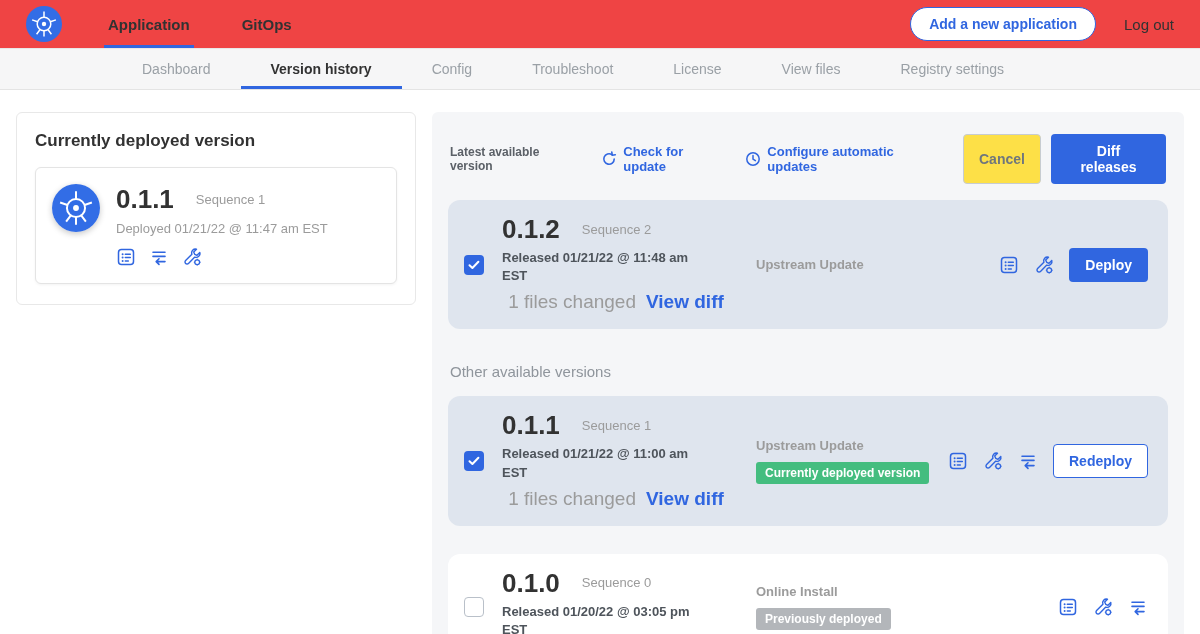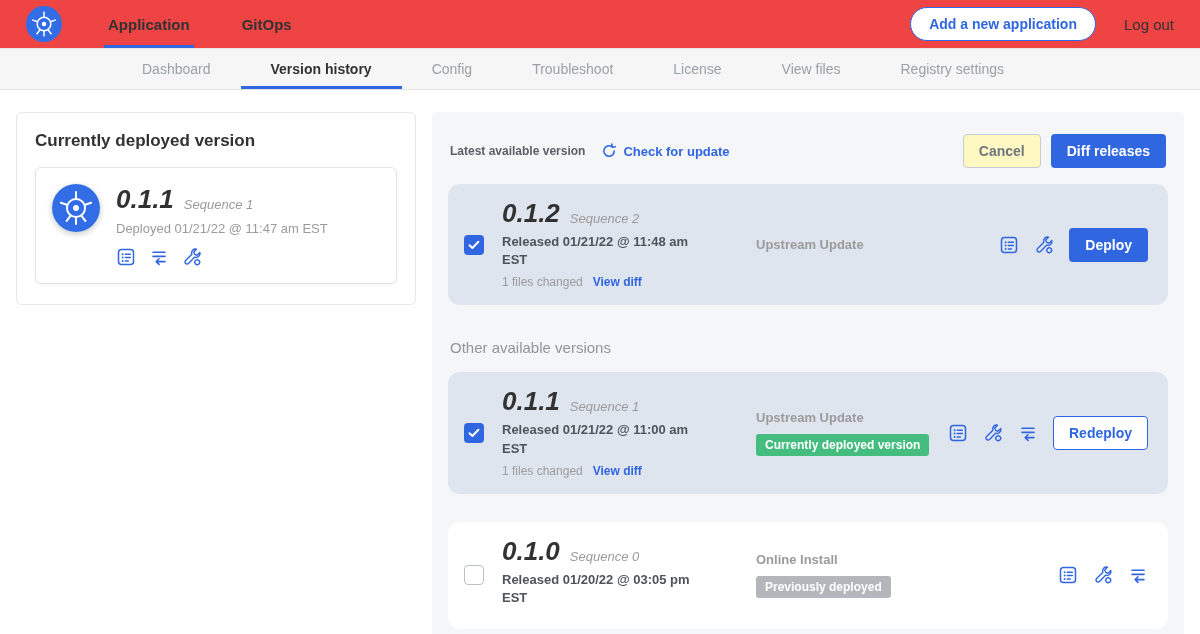--- a/index.html
+++ b/index.html
@@ -37,59 +37,59 @@
   .card-left { width:400px; background:#fff; border:1px solid #e8e8e8;
                border-radius:6px; padding:18px 18px 20px; }
   .left-title { font-size:17px; font-weight:700; color:#323232; margin-bottom:16px; }
   .deployed-inner { border:1px solid #e4e4e4; border-radius:6px; padding:16px;
                     display:flex; gap:16px; background:#fff;
                     box-shadow:0 1px 3px rgba(0,0,0,.05); }
   .logo-bubble { width:48px; height:48px; border-radius:50%; flex:none;
                  box-shadow:0 2px 6px rgba(0,0,0,.22); }
   .logo-bubble svg { display:block; width:48px; height:48px; }
   .deployed-info { display:flex; flex-direction:column; gap:9px; padding-top:2px; }
-  .version-line { display:flex; align-items:flex-end; gap:10px;font-style:italic; }
+  .version-line { display:flex; align-items:center; gap:22px; }
   .version-num { font-size:26px; font-weight:700; color:#323232; line-height:1; }
   .sequence { font-size:13px; color:#9b9b9b; }
   .deployed-at { font-size:13px; color:#9b9b9b; }
   .icon-row { display:flex; gap:13px; margin-top:2px; }
   .icon-btn { width:20px; height:20px; color:#3066e0; cursor:pointer; }
   .icon-btn svg { display:block; width:20px; height:20px; }
 
   
   .panel { flex:1; background:#f5f6f8; border-radius:6px; padding:18px 16px 20px;
            min-height:504px; }
   .panel-header { display:flex; align-items:center; gap:16px; padding:4px 2px 0; }
   .panel-title { font-size:12px; font-weight:700; color:#5b6067; }
   .link { display:flex; align-items:center; gap:6px; color:#3066e0; font-size:13px;
           font-weight:700; cursor:pointer; }
   .link .i-s { width:16px; height:16px; color:#3066e0; }
   .link .i-s svg { display:block; width:16px; height:16px; }
   .header-actions { margin-left:auto; display:flex; gap:10px; }
   .btn { font-family:inherit; font-size:14px; font-weight:700; border-radius:4px;
          padding:8px 15px; cursor:pointer; border:1px solid transparent; }
-  .btn-cancel { background:#fef9c3; border-color:#c7ccd1; color:#6f767d; }
+  .btn-cancel { background:#fde047; border-color:#c7ccd1; color:#6f767d; }
   .btn-primary { background:#3066e0; color:#fff; }
   .btn-outline { background:#fff; border-color:#3066e0; color:#3066e0; }
   .action-btn:empty { display:none; }
 
   .version-row { display:flex; align-items:center; border-radius:12px;
                  padding:16px; margin-top:16px; }
   .row-gray { background:#dfe5ee; }
   .row-white { background:#fff; }
   .row-last { margin-top:28px; }
   .checkbox { width:20px; height:20px; border-radius:4px; margin-right:18px;
               flex:none; display:flex; align-items:center; justify-content:center;
               cursor:pointer; }
   .checkbox.checked { background:#3066e0; }
   .checkbox.unchecked { background:#fff; border:1px solid #b9c0c9; }
   .vcol { width:228px; }
   .released { font-size:13px; font-weight:700; color:#4e545b; width:196px;
               line-height:1.4; margin:7px 0 6px; }
-  .files-line { display:flex; gap:10px; font-size:12px; }
+  .files-line { display:flex; gap:10px; font-size:19px;justify-content:center; }
   .files { color:#9b9b9b; }
   .files:empty { display:none; }
   .view-diff { color:#3066e0; font-weight:700; cursor:pointer; }
   .view-diff:empty { display:none; }
   .scol { flex:1; padding-left:26px; }
   .source { font-size:13px; font-weight:700; color:#9b9b9b; }
   .badge { display:inline-block; margin-top:9px; font-size:12px; font-weight:700;
            color:#fff; padding:4px 9px; border-radius:3px; }
   .badge:empty { display:none; }
   .badge-green { background:#44bd7f; }
@@ -183,20 +183,29 @@
       <div class="panel-title">Latest available version</div>
       <div class="link">
         <span class="i-s">
             <svg viewBox="0 0 16 16">
               <path d="M13.2 8A5.2 5.2 0 1 1 10.9 3.7" fill="none" stroke="currentColor" stroke-width="1.6" stroke-linecap="round"></path>
               <path d="M10.8 1.1l.4 3.1 3.1-.4" fill="none" stroke="currentColor" stroke-width="1.6" stroke-linecap="round" stroke-linejoin="round"></path>
             </svg>
           </span>
         <span>Check for update</span>
       </div>
+      <div class="link">
+        <span class="i-s">
+            <svg viewBox="0 0 16 16">
+              <circle cx="8" cy="8" r="6.2" fill="none" stroke="currentColor" stroke-width="1.5"></circle>
+              <path d="M8 4.6V8l2.4 1.6" fill="none" stroke="currentColor" stroke-width="1.5" stroke-linecap="round"></path>
+            </svg>
+          </span>
+        <span>Configure automatic updates</span>
+      </div>
       <div class="header-actions">
         <button class="btn btn-cancel">Cancel</button>
         <button class="btn btn-primary">Diff releases</button>
       </div>
     </div>
 
     <div class="version-row row-gray">
       <div class="checkbox checked">
           <svg viewBox="0 0 12 10" width="12" height="10">
             <path d="M1.5 5.2 4.4 8l6-6.3" fill="none" stroke="#fff" stroke-width="2" stroke-linecap="round" stroke-linejoin="round"></path>

